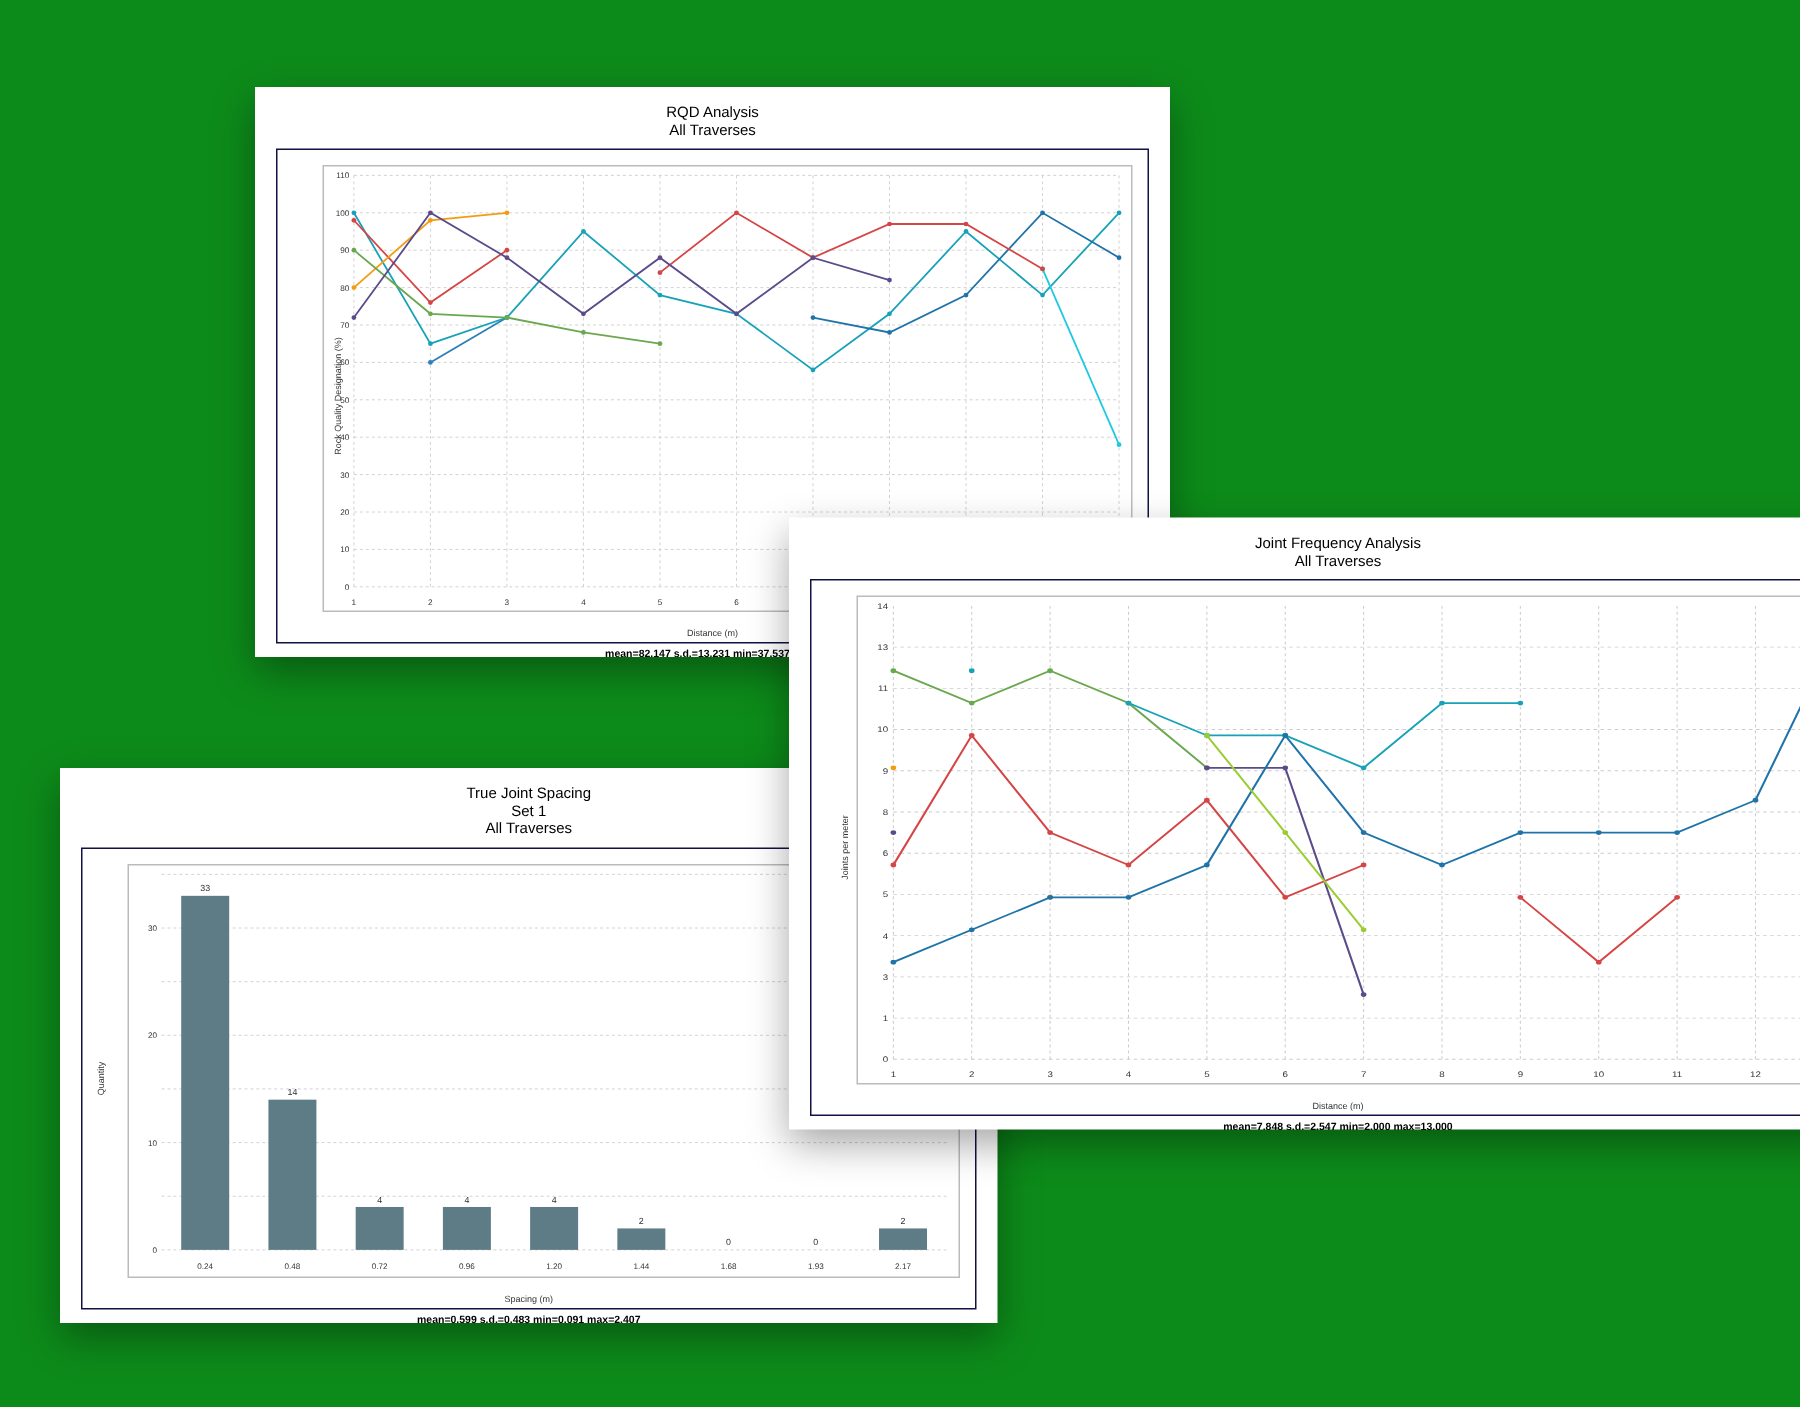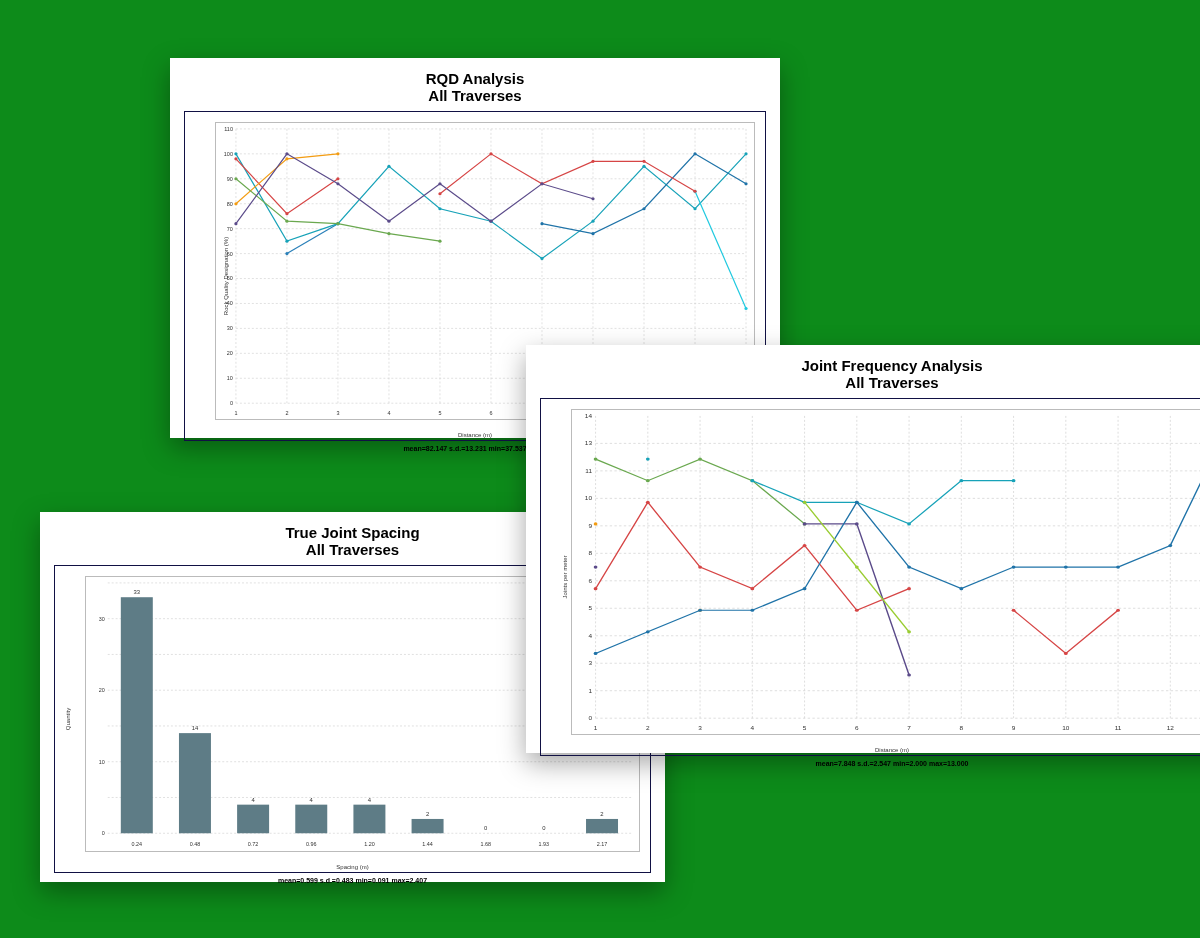--- a/index.html
+++ b/index.html
@@ -1,17 +1,17 @@
 <!DOCTYPE html>
 <html><head>
 <meta charset="utf-8">
 <style>
   html,body{margin:0;padding:0;width:1200px;height:938px;background:#0d8b1a;font-family:Arial,Helvetica,sans-serif;overflow:hidden}
   .panel{position:absolute;background:#fff;box-shadow:0 10px 25px rgba(0,0,0,.35);padding:10px 14px 6px 14px;box-sizing:border-box}
-  .title{text-align:center;font-weight:bold;font-size:15px;line-height:1.15;margin:2px 0 6px 0}
+  .title{text-align:center;font-weight:normal;font-size:10px;line-height:1.15;margin:2px 0 6px 0}
   .title .line2{display:block}
   .plot-box{position:relative;border:1px solid #114;box-sizing:border-box}
   .plot-box .inner{position:absolute;inset:10px 10px 20px 30px;border:1px solid #bbb}
   .ylabel{position:absolute;left:2px;top:50%;transform:translateY(-50%) rotate(-90deg);transform-origin:center;font-size:6px;color:#333;white-space:nowrap}
   .xlabel{position:absolute;left:50%;bottom:2px;transform:translateX(-50%);font-size:6px;color:#333}
   .footer{text-align:center;font-size:7px;font-weight:bold;margin-top:4px}
   svg{position:absolute;inset:0;width:100%;height:100%}
   .grid line{stroke:#ccc;stroke-dasharray:2 2;stroke-width:.6}
   .series{fill:none;stroke-width:1.2}
   .pt{r:1.6}
@@ -137,20 +137,21 @@
           <circle class="pt" cx="378.4" cy="76.76363636363635" fill="#5b4b8a"></circle>
         </svg>
     </div>
   </div>
   <div class="footer">mean=82.147 s.d.=13.231 min=37.537 max=</div>
 </div>
 
 <div class="panel" style="left:40px;top:512px;width:625px;height:370px">
   <div class="title">
     <span>True Joint Spacing</span>
+    <span class="line2">Set 1</span>
     <span class="line2">All Traverses</span>
   </div>
   <div class="plot-box" style="height:308px">
     <span class="ylabel">Quantity</span>
     <span class="xlabel">Spacing (m)</span>
     <div class="inner">
       <svg id="svg-tjs" viewBox="0 0 560 278" preserveAspectRatio="none">
           <g class="grid">
             <line x1="22" x2="552" y1="260" y2="260"></line>
             <line x1="22" x2="552" y1="223.71428571428572" y2="223.71428571428572"></line>

